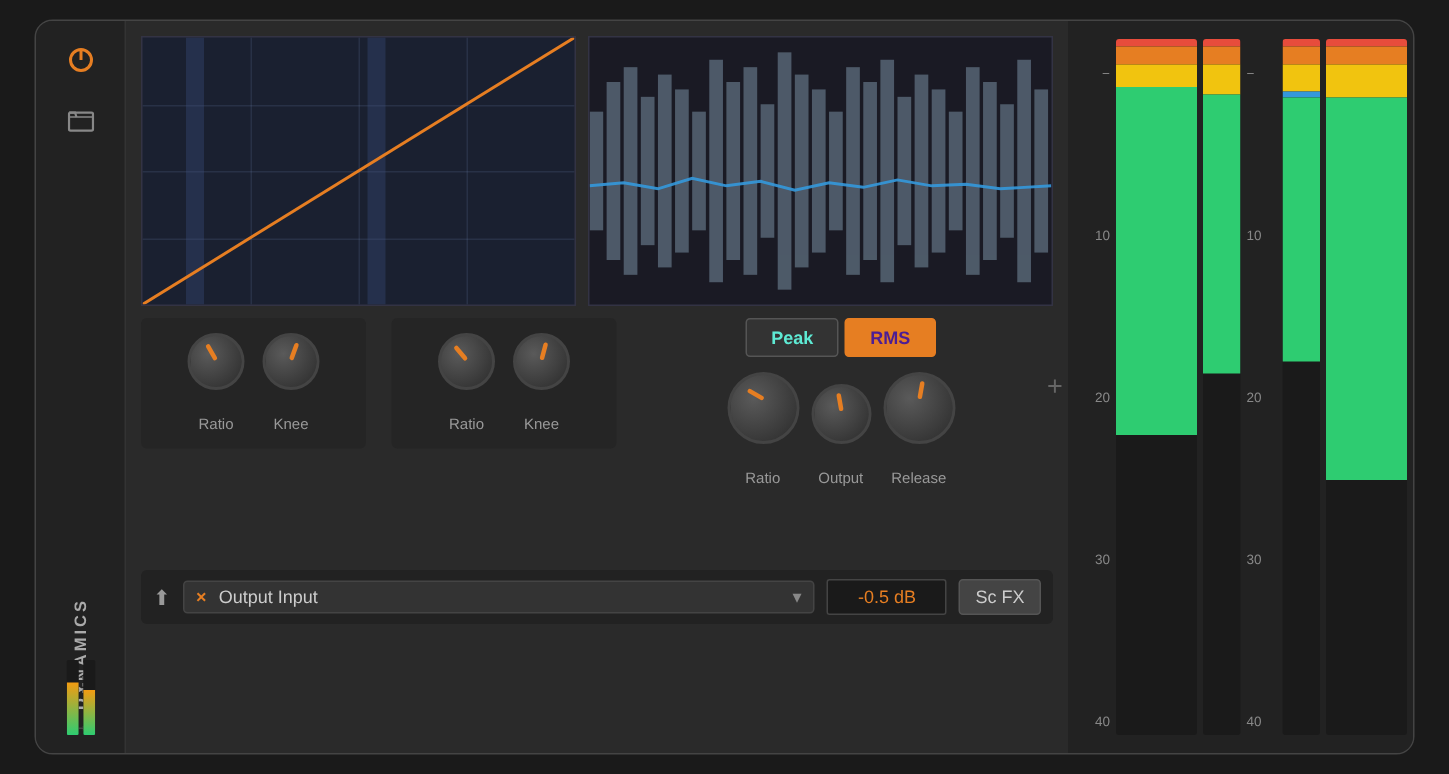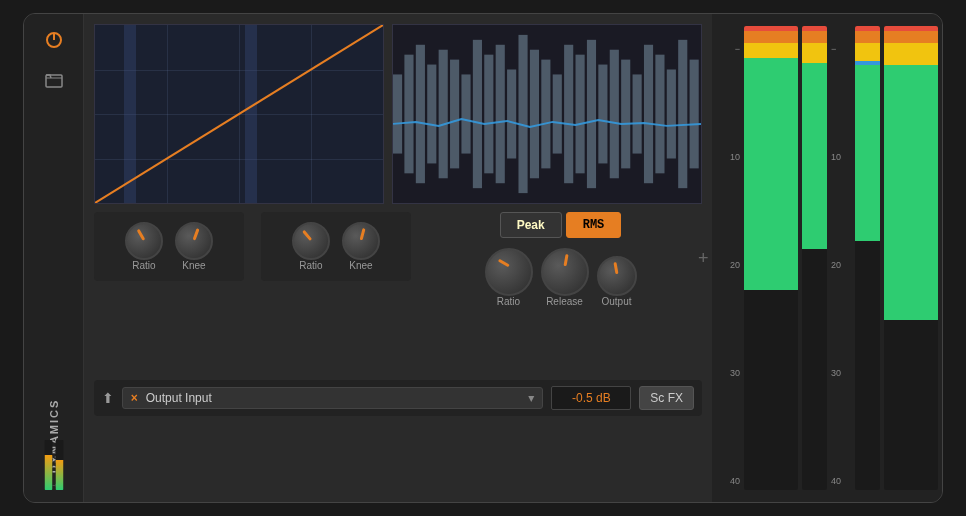--- a/index.html
+++ b/index.html
@@ -126,21 +126,21 @@
     }
     .knob-row {
       display: flex;
       gap: 12px;
       align-items: center;
     }
     .knob-group {
       display: flex;
       flex-direction: column;
       align-items: center;
-      gap: 0;
+      gap: 18px;
     }
     .knob-label {
       color: #999;
       font-size: 10px;
       text-align: center;
     }
     
     .knob {
       width: 38px;
       height: 38px;
@@ -204,31 +204,30 @@
     .peak-rms-row {
       display: flex;
       gap: 4px;
       align-items: center;
       justify-content: center;
     }
     .mode-btn {
       padding: 5px 16px;
       border: 1px solid #555;
       background: #333;
-      color: #fef9c3;
+      color: #5eead4;
       font-size: 12px;
       font-weight: bold;
       cursor: pointer;
       border-radius: 3px;
     }
     .mode-btn.active {
       background: #e67e22;
-      color: #000000;
+      color: #4c1d95;
       border-color: #e67e22;
-      font-family: Liberation Mono, monospace;
     }
     
     .dyn-knobs-row {
       display: flex;
       gap: 8px;
       align-items: flex-end;
       justify-content: center;
     }
     
     .bottom-bar {
@@ -474,26 +473,26 @@
           <button class="mode-btn">Peak</button>
           <button class="mode-btn active">RMS</button>
         </div>
 
         <div class="dyn-knobs-row">
           <div class="knob-group">
             <div class="knob attack" style="width:48px;height:48px;"></div>
             <span class="knob-label">Ratio</span>
           </div>
           <div class="knob-group">
+            <div class="knob output" style="width:40px;height:40px;"></div>
+            <span class="knob-label">Output</span>
+          </div>
+          <div class="knob-group">
             <div class="knob release" style="width:48px;height:48px;"></div>
             <span class="knob-label">Release</span>
-          </div>
-          <div class="knob-group">
-            <div class="knob output" style="width:40px;height:40px;"></div>
-            <span class="knob-label">Output</span>
           </div>
         </div>
       </div>
     </div>
 
     <div class="bottom-bar">
       <span class="device-icon">⬆</span>
       <div class="device-select">
         <span style="color:#e67e22;font-weight:bold;margin-right:4px;">×</span>
         <span>Output Input</span>

